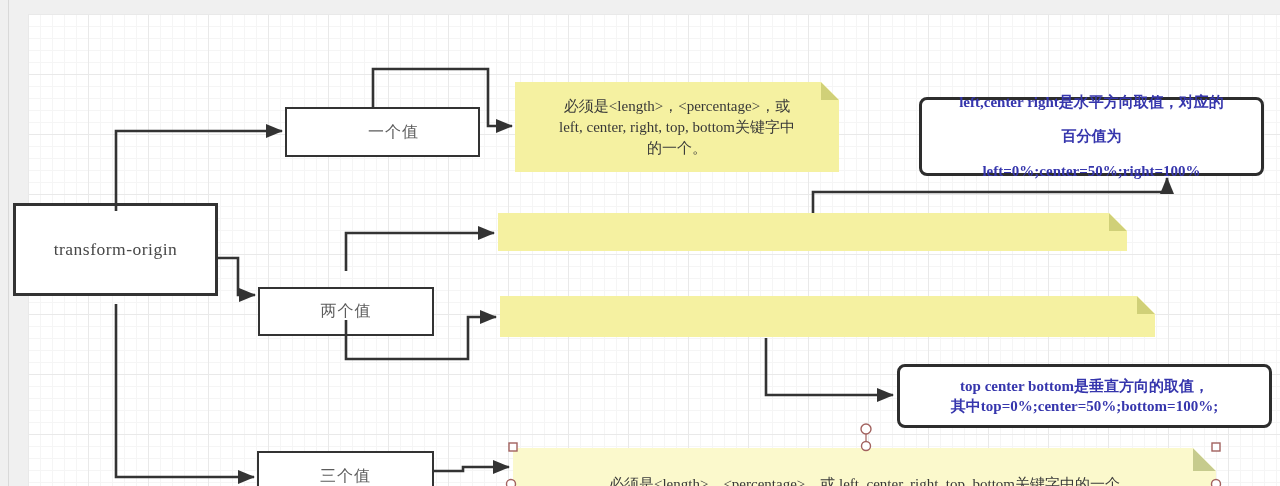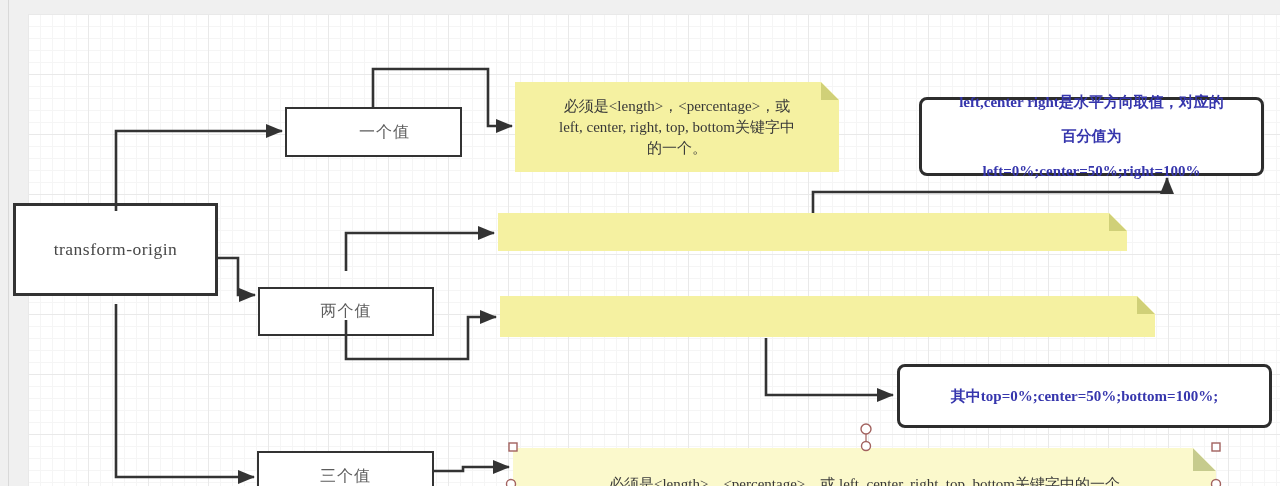--- a/index.html
+++ b/index.html
@@ -87,27 +87,28 @@
     <span>必须是&lt;length&gt;，&lt;percentage&gt;，或 left, center, right, top, bottom关键字中的一个</span>
   </div>
 
   <div class="callout" style="left:919px;top:97px;width:345px;height:79px;gap:14px;">
     <span>left,center right是水平方向取值，对应的</span>
     <span>百分值为</span>
     <span>left=0%;center=50%;right=100%</span>
   </div>
 
   <div class="callout" style="left:897px;top:364px;width:375px;height:64px;">
+    <span>top center bottom是垂直方向的取值，</span>
     <span>其中top=0%;center=50%;bottom=100%;</span>
   </div>
 
   <div class="node root-node" style="left:13px;top:203px;width:205px;height:93px;">
     <span>transform-origin</span>
   </div>
-  <div class="node" style="left:285px;top:107px;width:177px;height:50px;padding-left:22px;">
+  <div class="node" style="left:285px;top:107px;width:195px;height:50px;padding-left:22px;">
     <span>一个值</span>
   </div>
   <div class="node" style="left:258px;top:271px;width:176px;height:49px;margin-top:16px;">
     <span>两个值</span>
   </div>
   <div class="node" style="left:257px;top:451px;width:177px;height:50px;">
     <span>三个值</span>
   </div>
 
   <svg class="overlay" viewBox="0 0 1280 486">

